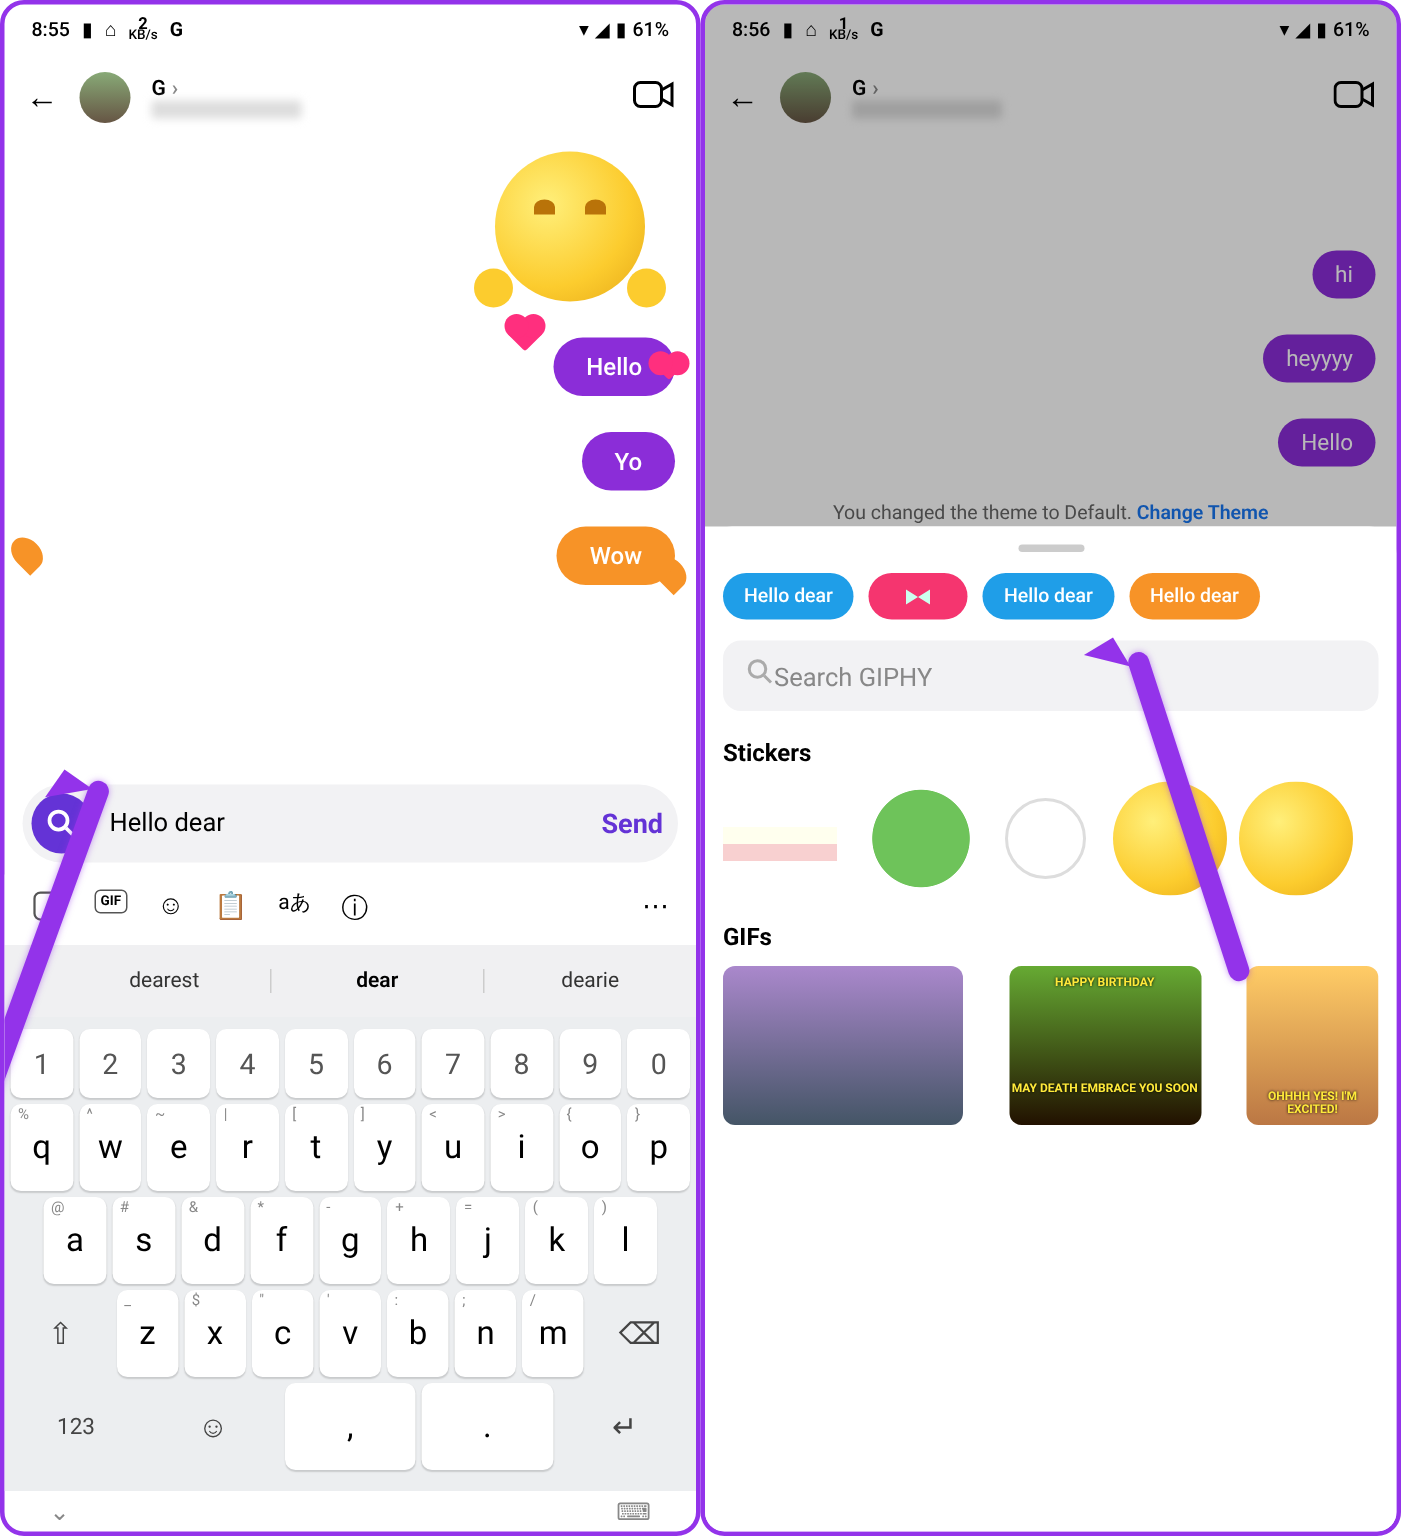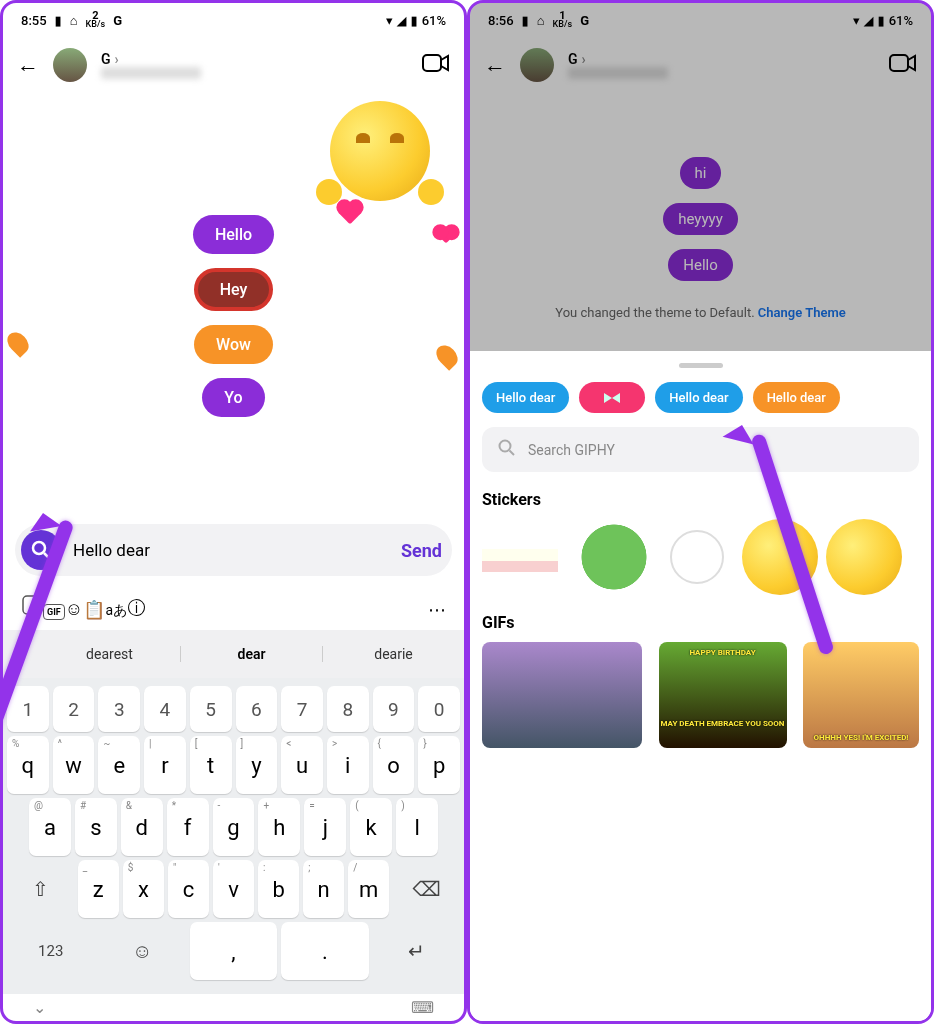--- a/index.html
+++ b/index.html
@@ -23,37 +23,37 @@
   .video-icon { margin-left: auto; }
 
   .chat-body { position: relative; padding: 8px 14px; }
   .emoji-big { width: 100px; height: 100px; margin-left: auto; background: radial-gradient(circle at 35% 35%, #ffef7a, #fccc2e 60%, #e6a817); border-radius: 50%; position: relative; display:block; margin-right:20px; }
   .emoji-big::before, .emoji-big::after { content:''; position:absolute; width:14px; height:10px; background:#b97309; border-radius:50% 50% 0 0; top:32px; }
   .emoji-big::before { left:26px; }
   .emoji-big::after { right:26px; }
   .emoji-hand { position:absolute; width:26px; height:26px; background:#fccc2e; border-radius:50%; bottom:-4px; }
   .emoji-hand.l { left:-14px; } .emoji-hand.r { right:-14px; }
 
-  .bubble-row { display:flex; justify-content:center; margin:14px 0; position:relative; }
+  .bubble-row { display:flex; justify-content:flex-end; margin:24px 0; position:relative; }
   .bubble { padding: 10px 22px; border-radius: 999px; color:#fff; font-size:16px; font-weight:500; }
   .b-purple { background:#8b2dd8; }
   .b-red { background:#913028; border:4px solid #d4352c; padding:8px 22px; }
   .b-orange { background:#f79327; position:relative; }
   .heart { position:absolute; width:16px; height:16px; background:#ff2f7e; transform:rotate(45deg); border-radius:2px 0; }
   .heart::before,.heart::after { content:''; position:absolute; width:16px; height:16px; background:#ff2f7e; border-radius:50%; }
   .heart::before { top:-8px; } .heart::after { left:-8px; }
   .flame { position:absolute; width:18px; height:24px; background:#f79327; border-radius:50% 50% 50% 0; transform:rotate(-45deg); }
 
   .input-bar { position:absolute; bottom:0; left:0; right:0; }
   .compose { display:flex; align-items:center; background:#f2f2f4; border-radius:28px; margin:8px 12px; padding:6px 10px 6px 6px; }
   .search-btn { width:40px; height:40px; background:#6433d6; border-radius:50%; display:flex; align-items:center; justify-content:center; color:#fff; font-size:20px; }
   .compose input { flex:1; border:none; background:none; font-size:17px; padding:0 12px; outline:none; }
   .send-btn { color:#6433d6; font-weight:700; font-size:18px; }
 
-  .kb-toprow { display:flex; padding:10px 18px; align-items:flex-end; background:#fff; font-size:16px; }
+  .kb-toprow { display:flex; gap:20px; padding:10px 18px; align-items:flex-start; background:#fff; font-size:16px; }
   .kb-toprow .mi { font-size:18px; }
   .kb-suggest { display:flex; background:#f0f0f2; height:48px; align-items:center; }
   .kb-suggest div { flex:1; text-align:center; font-size:14px; color:#333; }
   .kb-suggest .mid { font-weight:600; color:#000; border-left:1px solid #ccc; border-right:1px solid #ccc; }
   .kb-suggest .chev { flex:0 0 36px; color:#888; }
 
   .kb { background:#eceef0; padding:4px 4px 10px; }
   .kb-row { display:flex; gap:4px; margin:4px 0; justify-content:center; }
   .key { flex:1; background:#fff; border-radius:7px; height:58px; display:flex; flex-direction:column; align-items:center; justify-content:center; font-size:22px; position:relative; box-shadow:0 1px 1px rgba(0,0,0,.15); }
   .key .hint { position:absolute; top:2px; left:5px; font-size:10px; color:#888; }
@@ -69,33 +69,33 @@
   .theme-msg { text-align:center; font-size:13px; color:#666; margin-top:24px; }
   .theme-msg a { color:#1877f2; font-weight:600; }
   .sheet { position:absolute; left:0; right:0; top:348px; bottom:0; background:#fff; border-radius:18px 18px 0 0; padding:12px; z-index:10; }
   .handle { width:44px; height:5px; background:#ccc; border-radius:3px; margin:0 auto 10px; }
   .effect-row { display:flex; gap:10px; padding:4px 0 14px; }
   .effect-pill { padding:8px 14px; border-radius:999px; color:#fff; font-size:13px; font-weight:500; position:relative; }
   .ep-blue { background:#1f9ee8; }
   .ep-pink { background:#f5356f; width:66px; position:relative; }
   .ep-orange { background:#f79327; }
   .bow { position:absolute; left:50%; top:50%; transform:translate(-50%,-50%); width:22px; height:14px; }
-  .search-giphy { background:#f2f2f4; border-radius:12px; padding:12px 16px; display:flex; align-items:center; gap:12px; font-size:14px; color:#888; }
+  .search-giphy { background:#f2f2f4; border-radius:12px; padding:12px 16px; display:flex; align-items:flex-end; font-size:17px; color:#888; }
   .section-h { font-size:16px; font-weight:700; margin:18px 0 10px; }
   .sticker-row { display:flex; gap:18px; align-items:center; overflow:hidden; }
   .sticker { width:76px; height:76px; border-radius:12px; flex:0 0 auto; }
   .st-cake { background:linear-gradient(#fff 40%, #ffe 40% 55%, #f8d0d0 55% 70%, #fff 70%); border-radius:4px; position:relative; }
   .st-frog { background:radial-gradient(circle,#6ec35a 60%,transparent 61%); position:relative; }
   .st-circle { border:2px solid #ddd; border-radius:50%; width:54px; height:54px; }
   .st-emoji { background:radial-gradient(circle at 35% 35%,#ffef7a,#fccc2e 60%,#e6a817); border-radius:50%; }
   .gif-row { display:flex; gap:8px; overflow:hidden;justify-content:space-between; }
   .gif { flex:0 0 auto; height:106px; border-radius:8px; }
   .gif1 { width:160px; background:linear-gradient(#a8c,#456); }
   .gif2 { width:128px; background:linear-gradient(#6a3,#210); position:relative; }
-  .gif3 { width:116px; background:linear-gradient(#fc6,#b74); position:relative; }
+  .gif3 { width:88px; background:linear-gradient(#fc6,#b74); position:relative; }
   .gif-txt { position:absolute; font-size:8px; color:#ffea3a; font-weight:700; text-align:center; width:100%; text-shadow:0 0 2px #000; }
   .bottom-handle { position:absolute; bottom:8px; left:50%; transform:translateX(-50%); width:130px; height:4px; background:#000; border-radius:2px; }
 
   .small-bubble { padding:7px 15px; border-radius:999px; background:#8b2dd8; color:#fff; font-size:15px; }
 </style>
 </head>
 <body>
 
 <div class="panel panel-left">
   <div class="status-bar">
@@ -136,30 +136,27 @@
     <div class="emoji-big">
       <div class="emoji-hand l"></div>
         <div class="emoji-hand r"></div>
     </div>
     <div class="bubble-row">
         <div class="heart" style="top:-10px;right:92px"></div>
         <div class="heart" style="top:14px;right:-2px;width:12px;height:12px"></div>
       <div class="bubble b-purple">Hello</div>
     </div>
     <div class="bubble-row">
-        <div class="bubble b-red">Hey</div>
+        <div class="bubble b-purple">Yo</div>
       </div>
     <div class="bubble-row">
       <div class="flame" style="left:-8px;top:6px"></div>
         <div class="flame" style="right:-6px;bottom:-4px"></div>
       <div class="bubble b-orange">Wow</div>
     </div>
-    <div class="bubble-row">
-        <div class="bubble b-purple">Yo</div>
-      </div>
   </div>
 
   <div class="input-bar">
     <div class="compose">
       <div class="search-btn">
         <svg width="20" height="20" viewBox="0 0 20 20">
             <circle cx="8" cy="8" r="6" fill="none" stroke="#fff" stroke-width="2.5"></circle>
             <line x1="13" y1="13" x2="18" y2="18" stroke="#fff" stroke-width="2.5"></line>
           </svg>
       </div>

